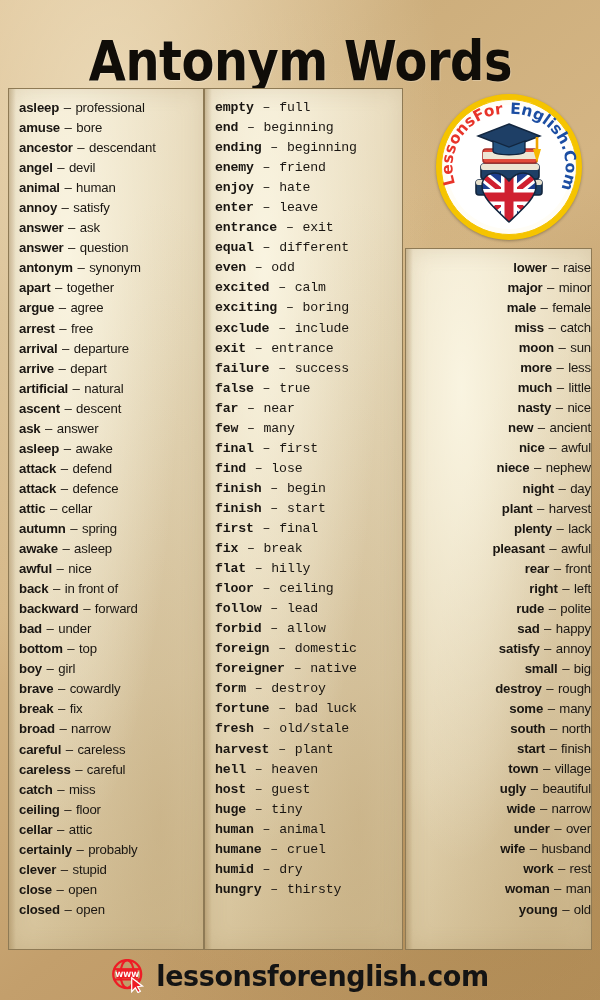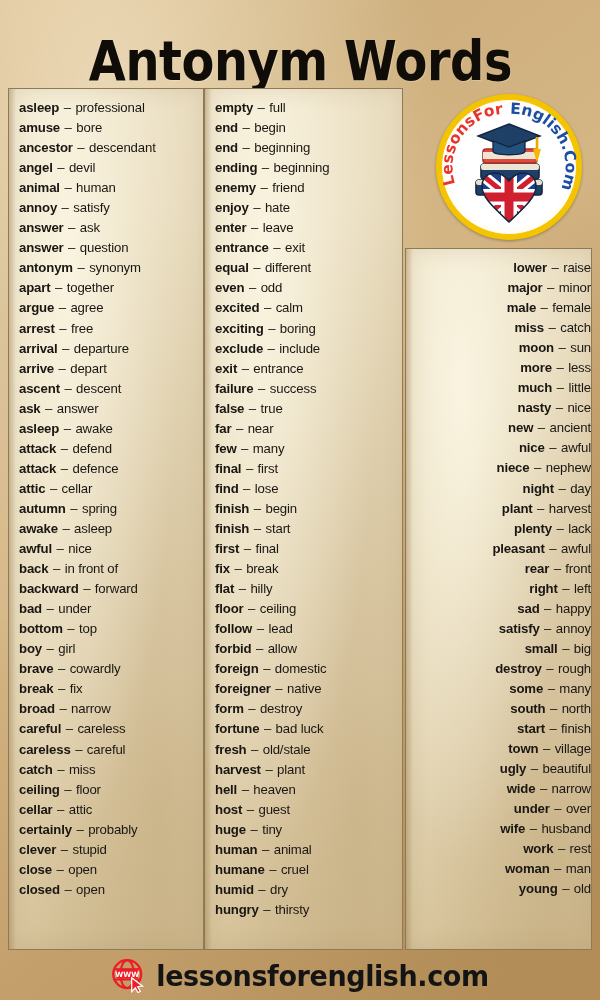--- a/index.html
+++ b/index.html
@@ -55,21 +55,21 @@
   }
   
   .colbox::before{
     content:"";
     position:absolute; left:0; top:0; bottom:0; width:7px;
     background:linear-gradient(90deg, rgba(150,120,72,0.38), rgba(150,120,72,0));
     pointer-events:none;
   }
 
   #col-1 { left:0px;   top:0px;   width:196px; height:862px; }
-  #col-2 { left:196px; top:0px;   width:199px; height:862px; }
+  #col-2 { left:196px; top:0px;   width:199px; height:862px;font-family:Liberation Mono, monospace; }
   #col-3 { left:397px; top:160px; width:187px; height:702px;text-align:right; }
 
   .wordlist{
     list-style:none;
     padding:9px 0 0 10px;
   }
   .word-row{
     font-size:13.2px;
     line-height:20.05px;
     color:#1a1612;
@@ -145,20 +145,21 @@
         <li class="word-row"><span class="w-term">animal</span> <span class="w-dash">–</span> <span class="w-anto">human</span></li>
         <li class="word-row"><span class="w-term">annoy</span> <span class="w-dash">–</span> <span class="w-anto">satisfy</span></li>
         <li class="word-row"><span class="w-term">answer</span> <span class="w-dash">–</span> <span class="w-anto">ask</span></li>
         <li class="word-row"><span class="w-term">answer</span> <span class="w-dash">–</span> <span class="w-anto">question</span></li>
         <li class="word-row"><span class="w-term">antonym</span> <span class="w-dash">–</span> <span class="w-anto">synonym</span></li>
         <li class="word-row"><span class="w-term">apart</span> <span class="w-dash">–</span> <span class="w-anto">together</span></li>
         <li class="word-row"><span class="w-term">argue</span> <span class="w-dash">–</span> <span class="w-anto">agree</span></li>
         <li class="word-row"><span class="w-term">arrest</span> <span class="w-dash">–</span> <span class="w-anto">free</span></li>
         <li class="word-row"><span class="w-term">arrival</span> <span class="w-dash">–</span> <span class="w-anto">departure</span></li>
         <li class="word-row"><span class="w-term">arrive</span> <span class="w-dash">–</span> <span class="w-anto">depart</span></li>
+        <li class="word-row"><span class="w-term">artificial</span> <span class="w-dash">–</span> <span class="w-anto">natural</span></li>
         <li class="word-row"><span class="w-term">ascent</span> <span class="w-dash">–</span> <span class="w-anto">descent</span></li>
         <li class="word-row"><span class="w-term">ask</span> <span class="w-dash">–</span> <span class="w-anto">answer</span></li>
         <li class="word-row"><span class="w-term">asleep</span> <span class="w-dash">–</span> <span class="w-anto">awake</span></li>
         <li class="word-row"><span class="w-term">attack</span> <span class="w-dash">–</span> <span class="w-anto">defend</span></li>
         <li class="word-row"><span class="w-term">attack</span> <span class="w-dash">–</span> <span class="w-anto">defence</span></li>
         <li class="word-row"><span class="w-term">attic</span> <span class="w-dash">–</span> <span class="w-anto">cellar</span></li>
         <li class="word-row"><span class="w-term">autumn</span> <span class="w-dash">–</span> <span class="w-anto">spring</span></li>
         <li class="word-row"><span class="w-term">awake</span> <span class="w-dash">–</span> <span class="w-anto">asleep</span></li>
         <li class="word-row"><span class="w-term">awful</span> <span class="w-dash">–</span> <span class="w-anto">nice</span></li>
         <li class="word-row"><span class="w-term">back</span> <span class="w-dash">–</span> <span class="w-anto">in front of</span></li>
@@ -177,21 +178,20 @@
         <li class="word-row"><span class="w-term">certainly</span> <span class="w-dash">–</span> <span class="w-anto">probably</span></li>
         <li class="word-row"><span class="w-term">clever</span> <span class="w-dash">–</span> <span class="w-anto">stupid</span></li>
         <li class="word-row"><span class="w-term">close</span> <span class="w-dash">–</span> <span class="w-anto">open</span></li>
         <li class="word-row"><span class="w-term">closed</span> <span class="w-dash">–</span> <span class="w-anto">open</span></li>
       </ul>
   </div>
 
   <div class="colbox" id="col-2">
     <ul class="wordlist">
         <li class="word-row"><span class="w-term">empty</span> <span class="w-dash">–</span> <span class="w-anto">full</span></li>
-        <li class="word-row"><span class="w-term">end</span> <span class="w-dash">–</span> <span class="w-anto">begin</span></li>
         <li class="word-row"><span class="w-term">end</span> <span class="w-dash">–</span> <span class="w-anto">beginning</span></li>
         <li class="word-row"><span class="w-term">ending</span> <span class="w-dash">–</span> <span class="w-anto">beginning</span></li>
         <li class="word-row"><span class="w-term">enemy</span> <span class="w-dash">–</span> <span class="w-anto">friend</span></li>
         <li class="word-row"><span class="w-term">enjoy</span> <span class="w-dash">–</span> <span class="w-anto">hate</span></li>
         <li class="word-row"><span class="w-term">enter</span> <span class="w-dash">–</span> <span class="w-anto">leave</span></li>
         <li class="word-row"><span class="w-term">entrance</span> <span class="w-dash">–</span> <span class="w-anto">exit</span></li>
         <li class="word-row"><span class="w-term">equal</span> <span class="w-dash">–</span> <span class="w-anto">different</span></li>
         <li class="word-row"><span class="w-term">even</span> <span class="w-dash">–</span> <span class="w-anto">odd</span></li>
         <li class="word-row"><span class="w-term">excited</span> <span class="w-dash">–</span> <span class="w-anto">calm</span></li>
         <li class="word-row"><span class="w-term">exciting</span> <span class="w-dash">–</span> <span class="w-anto">boring</span></li>
@@ -239,20 +239,21 @@
         <li class="word-row"><span class="w-term">nasty</span> <span class="w-dash">–</span> <span class="w-anto">nice</span></li>
         <li class="word-row"><span class="w-term">new</span> <span class="w-dash">–</span> <span class="w-anto">ancient</span></li>
         <li class="word-row"><span class="w-term">nice</span> <span class="w-dash">–</span> <span class="w-anto">awful</span></li>
         <li class="word-row"><span class="w-term">niece</span> <span class="w-dash">–</span> <span class="w-anto">nephew</span></li>
         <li class="word-row"><span class="w-term">night</span> <span class="w-dash">–</span> <span class="w-anto">day</span></li>
         <li class="word-row"><span class="w-term">plant</span> <span class="w-dash">–</span> <span class="w-anto">harvest</span></li>
         <li class="word-row"><span class="w-term">plenty</span> <span class="w-dash">–</span> <span class="w-anto">lack</span></li>
         <li class="word-row"><span class="w-term">pleasant</span> <span class="w-dash">–</span> <span class="w-anto">awful</span></li>
         <li class="word-row"><span class="w-term">rear</span> <span class="w-dash">–</span> <span class="w-anto">front</span></li>
         <li class="word-row"><span class="w-term">right</span> <span class="w-dash">–</span> <span class="w-anto">left</span></li>
+        <li class="word-row"><span class="w-term">rude</span> <span class="w-dash">–</span> <span class="w-anto">polite</span></li>
         <li class="word-row"><span class="w-term">sad</span> <span class="w-dash">–</span> <span class="w-anto">happy</span></li>
         <li class="word-row"><span class="w-term">satisfy</span> <span class="w-dash">–</span> <span class="w-anto">annoy</span></li>
         <li class="word-row"><span class="w-term">small</span> <span class="w-dash">–</span> <span class="w-anto">big</span></li>
         <li class="word-row"><span class="w-term">destroy</span> <span class="w-dash">–</span> <span class="w-anto">rough</span></li>
         <li class="word-row"><span class="w-term">some</span> <span class="w-dash">–</span> <span class="w-anto">many</span></li>
         <li class="word-row"><span class="w-term">south</span> <span class="w-dash">–</span> <span class="w-anto">north</span></li>
         <li class="word-row"><span class="w-term">start</span> <span class="w-dash">–</span> <span class="w-anto">finish</span></li>
         <li class="word-row"><span class="w-term">town</span> <span class="w-dash">–</span> <span class="w-anto">village</span></li>
         <li class="word-row"><span class="w-term">ugly</span> <span class="w-dash">–</span> <span class="w-anto">beautiful</span></li>
         <li class="word-row"><span class="w-term">wide</span> <span class="w-dash">–</span> <span class="w-anto">narrow</span></li>

